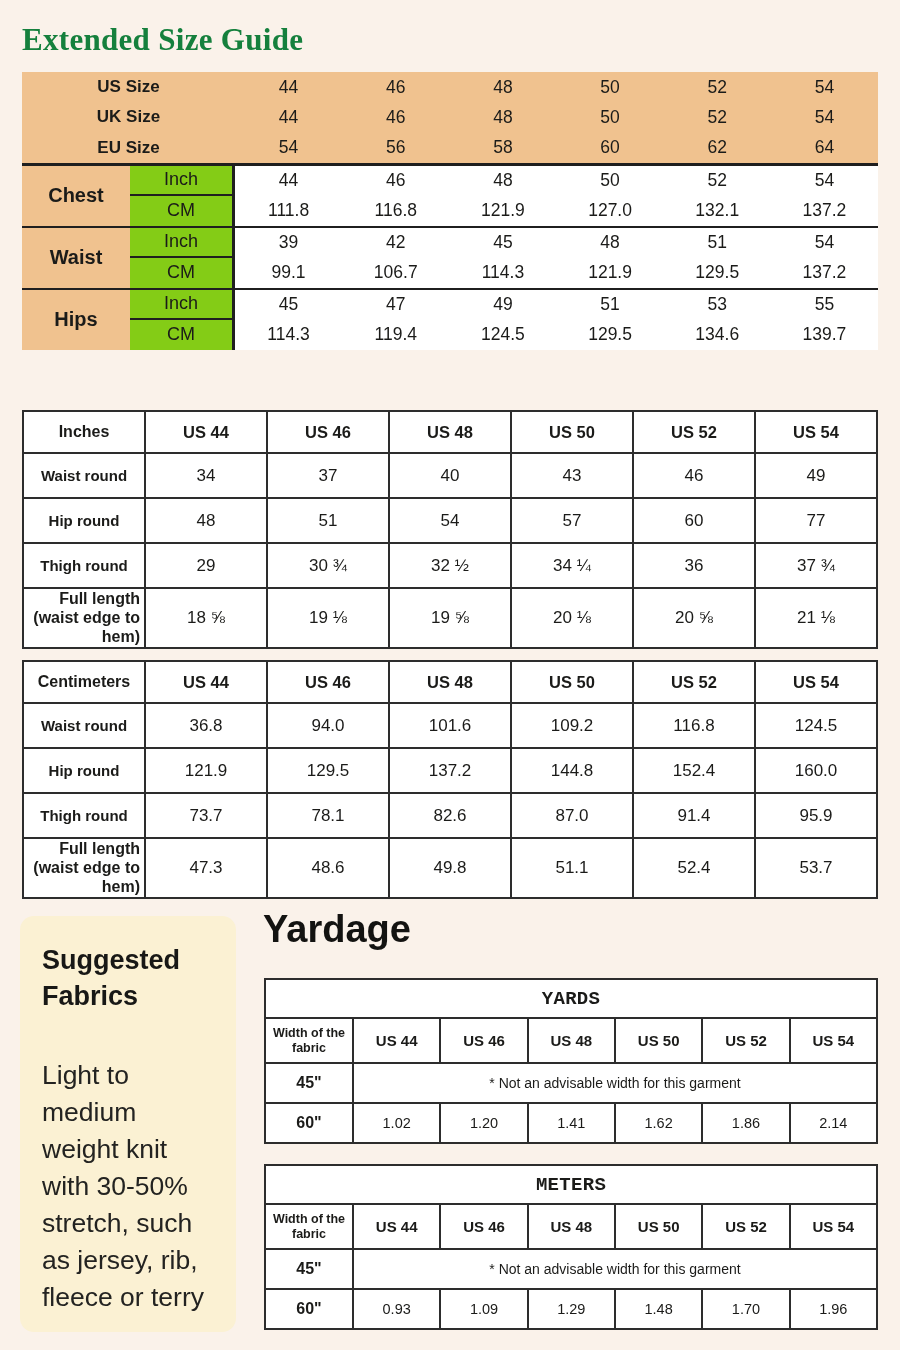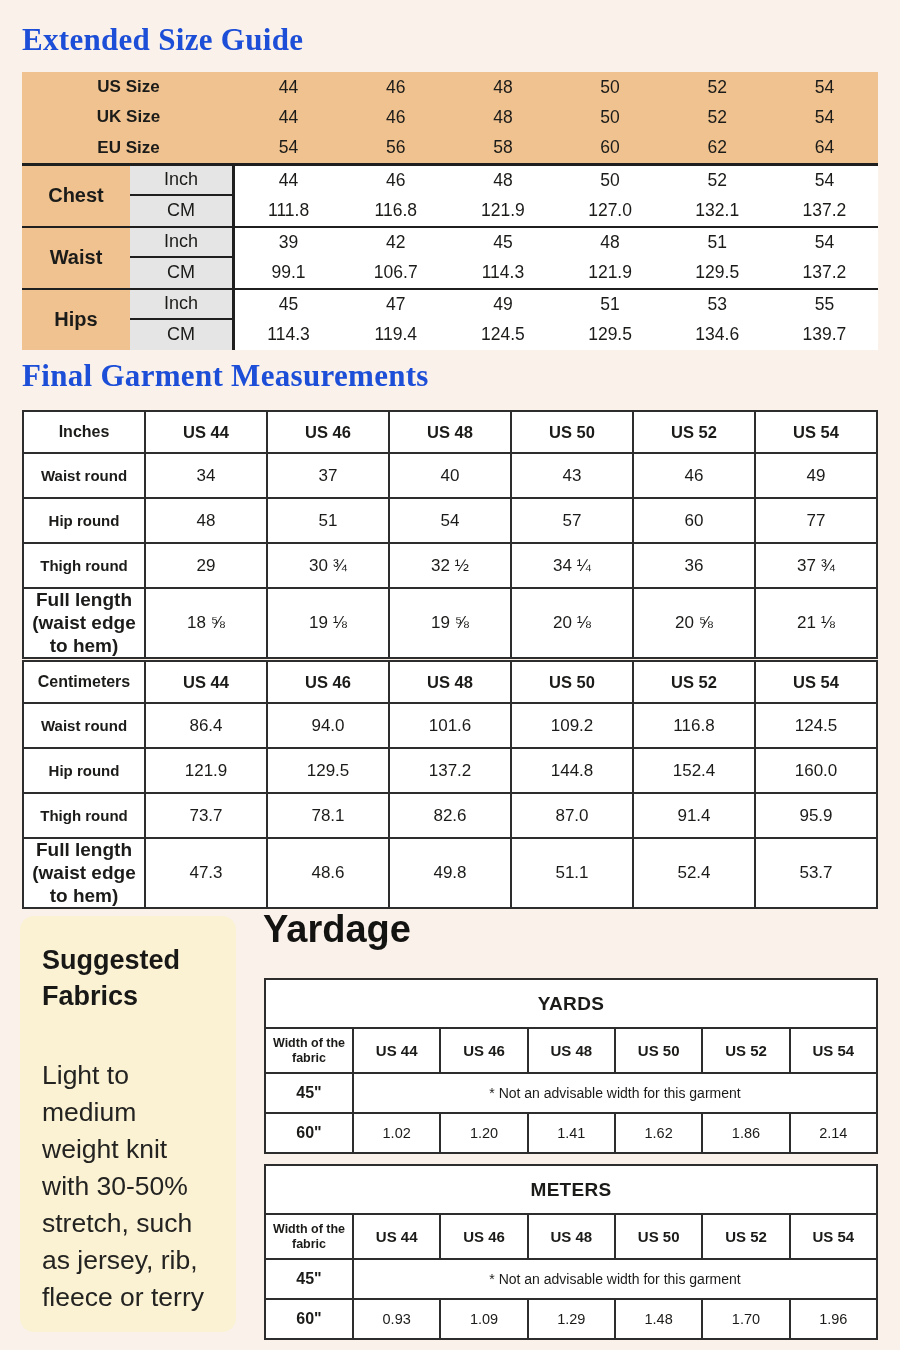--- a/index.html
+++ b/index.html
@@ -4,21 +4,21 @@
 <style>
   * { margin:0; padding:0; box-sizing:border-box; }
   html,body { background:#FAF2EA; }
   .canvas {
     position:relative; width:900px; height:1350px; background:#FAF2EA;
     font-family:"Liberation Sans","DejaVu Sans",sans-serif; color:#1b1b19; overflow:hidden;
   }
   .serif-title {
     position:absolute; left:22px;
     font-family:"Liberation Serif","DejaVu Serif",serif;
-    font-weight:700; font-size:31px; color:#1d4ed8; letter-spacing:0.3px;
+    font-weight:700; font-size:31px; color:#15803d; letter-spacing:0.3px;
   }
   #esg-title { top:22px; }
   #fgm-title { top:358px; }
 
   
   .sgtable { position:absolute; left:22px; top:72px; width:856px; }
   .sg-hrow {
     display:grid; grid-template-columns:213px repeat(6,1fr);
     height:30.3px; background:#F0C28F; align-items:center; text-align:center;
   }
@@ -29,62 +29,62 @@
     display:grid; grid-template-columns:108px 105px repeat(6,1fr);
     grid-template-rows:30px 30px; background:#FFFFFF;
   }
   .sg-group + .sg-group { border-top:2.5px solid #1f1f1f; }
   .sg-glabel {
     grid-row:1/3; grid-column:1; background:#F0C28F;
     display:flex; align-items:center; justify-content:center;
     font-weight:700; font-size:20px;
   }
   .sg-unit {
-    grid-column:2; background:#e5e5e5; display:flex; align-items:center; justify-content:center;
+    grid-column:2; background:#84cc16; display:flex; align-items:center; justify-content:center;
     font-size:18px; border-right:3px solid #1f1f1f;
   }
   .sg-unit.inch { grid-row:1; border-bottom:2.5px solid #1f1f1f; }
   .sg-unit.cm   { grid-row:2; }
   .sg-val { display:flex; align-items:center; justify-content:center; font-size:17.5px; background:#fff; }
 
   
   .gm {
     position:absolute; left:22px; width:856px; border-collapse:collapse;
     table-layout:fixed; background:#fff;
   }
   #gm-inches { top:410px; }
   #gm-cm     { top:660px; }
   .gm th, .gm td { border:2px solid #2d2d2d; text-align:center; vertical-align:middle; padding:0 4px; }
   .gm tr.gm-head  { height:42px; }
   .gm tr.gm-row   { height:45px; }
   .gm tr.gm-row-last { height:48px; }
   .gm .unit-h  { font-weight:700; font-size:16px; }
   .gm .size-h  { font-weight:700; font-size:16.5px; }
   .gm .row-label { font-weight:700; font-size:15px; line-height:1.2; }
-  .gm .row-label.small { font-size:19px; }
+  .gm .row-label.small { font-size:16px;text-align:right; }
   .gm .val { font-size:17px; font-weight:400;text-align:center; }
 
   
   .sidebar {
     position:absolute; left:20px; top:916px; width:216px; height:416px;
     background:#FBF1D3; padding:26px 20px 0 22px;border-radius:14px;
   }
   .sb-title { font-weight:700; font-size:27px; line-height:1.35; color:#181816; }
   .sb-body  { margin-top:42px; font-size:26.5px; line-height:1.4; color:#232321; }
 
   .yardage-title { position:absolute; left:263px; top:908px; font-weight:700; font-size:38px; color:#131311; }
 
   .yd {
     position:absolute; left:264px; width:614px; border-collapse:collapse;
     table-layout:fixed; background:#fff;
   }
   #yd-yards  { top:978px; }
   #yd-meters { top:1164px; }
   .yd th, .yd td { border:2px solid #2d2d2d; text-align:center; vertical-align:middle; padding:0; }
-  .yd tr.yd-trow { height:49px; }
+  .yd tr.yd-trow { height:39px;font-family:Liberation Mono, monospace; }
   .yd tr.yd-hrow { height:45px; }
   .yd tr.yd-drow { height:40px; }
   .yd .yd-title { font-weight:700; font-size:19px; letter-spacing:0.3px; }
   .yd .wof     { font-weight:700; font-size:12.5px; line-height:1.2; padding:0 6px; }
   .yd .size-h  { font-weight:700; font-size:15px; }
   .yd .rlabel  { font-weight:700; font-size:16px; }
   .yd .note    { font-size:14px;border-radius:15px; }
   .yd .val     { font-size:14.5px; }
 </style>
 </head>
@@ -171,21 +171,20 @@
         <div class="sg-val">114.3</div>
         <div class="sg-val">119.4</div>
         <div class="sg-val">124.5</div>
         <div class="sg-val">129.5</div>
         <div class="sg-val">134.6</div>
         <div class="sg-val">139.7</div>
       </div>
     </div>
   </div>
 
-  <div id="fgm-title" class="serif-title">Final Garment Measurements</div>
 
   <table id="gm-inches" class="gm">
     <tbody>
         <tr class="gm-head">
       <th class="unit-h">Inches</th>
       <th class="size-h">US 44</th>
       <th class="size-h">US 46</th>
       <th class="size-h">US 48</th>
       <th class="size-h">US 50</th>
       <th class="size-h">US 52</th>
@@ -236,21 +235,21 @@
       <th class="unit-h">Centimeters</th>
       <th class="size-h">US 44</th>
       <th class="size-h">US 46</th>
       <th class="size-h">US 48</th>
       <th class="size-h">US 50</th>
       <th class="size-h">US 52</th>
       <th class="size-h">US 54</th>
     </tr>
     <tr class="gm-row">
       <td class="row-label">Waist round</td>
-      <td class="val">86.4</td>
+      <td class="val">36.8</td>
       <td class="val">94.0</td>
       <td class="val">101.6</td>
       <td class="val">109.2</td>
       <td class="val">116.8</td>
       <td class="val">124.5</td>
     </tr>
     <tr class="gm-row">
       <td class="row-label">Hip round</td>
       <td class="val">121.9</td>
       <td class="val">129.5</td>

